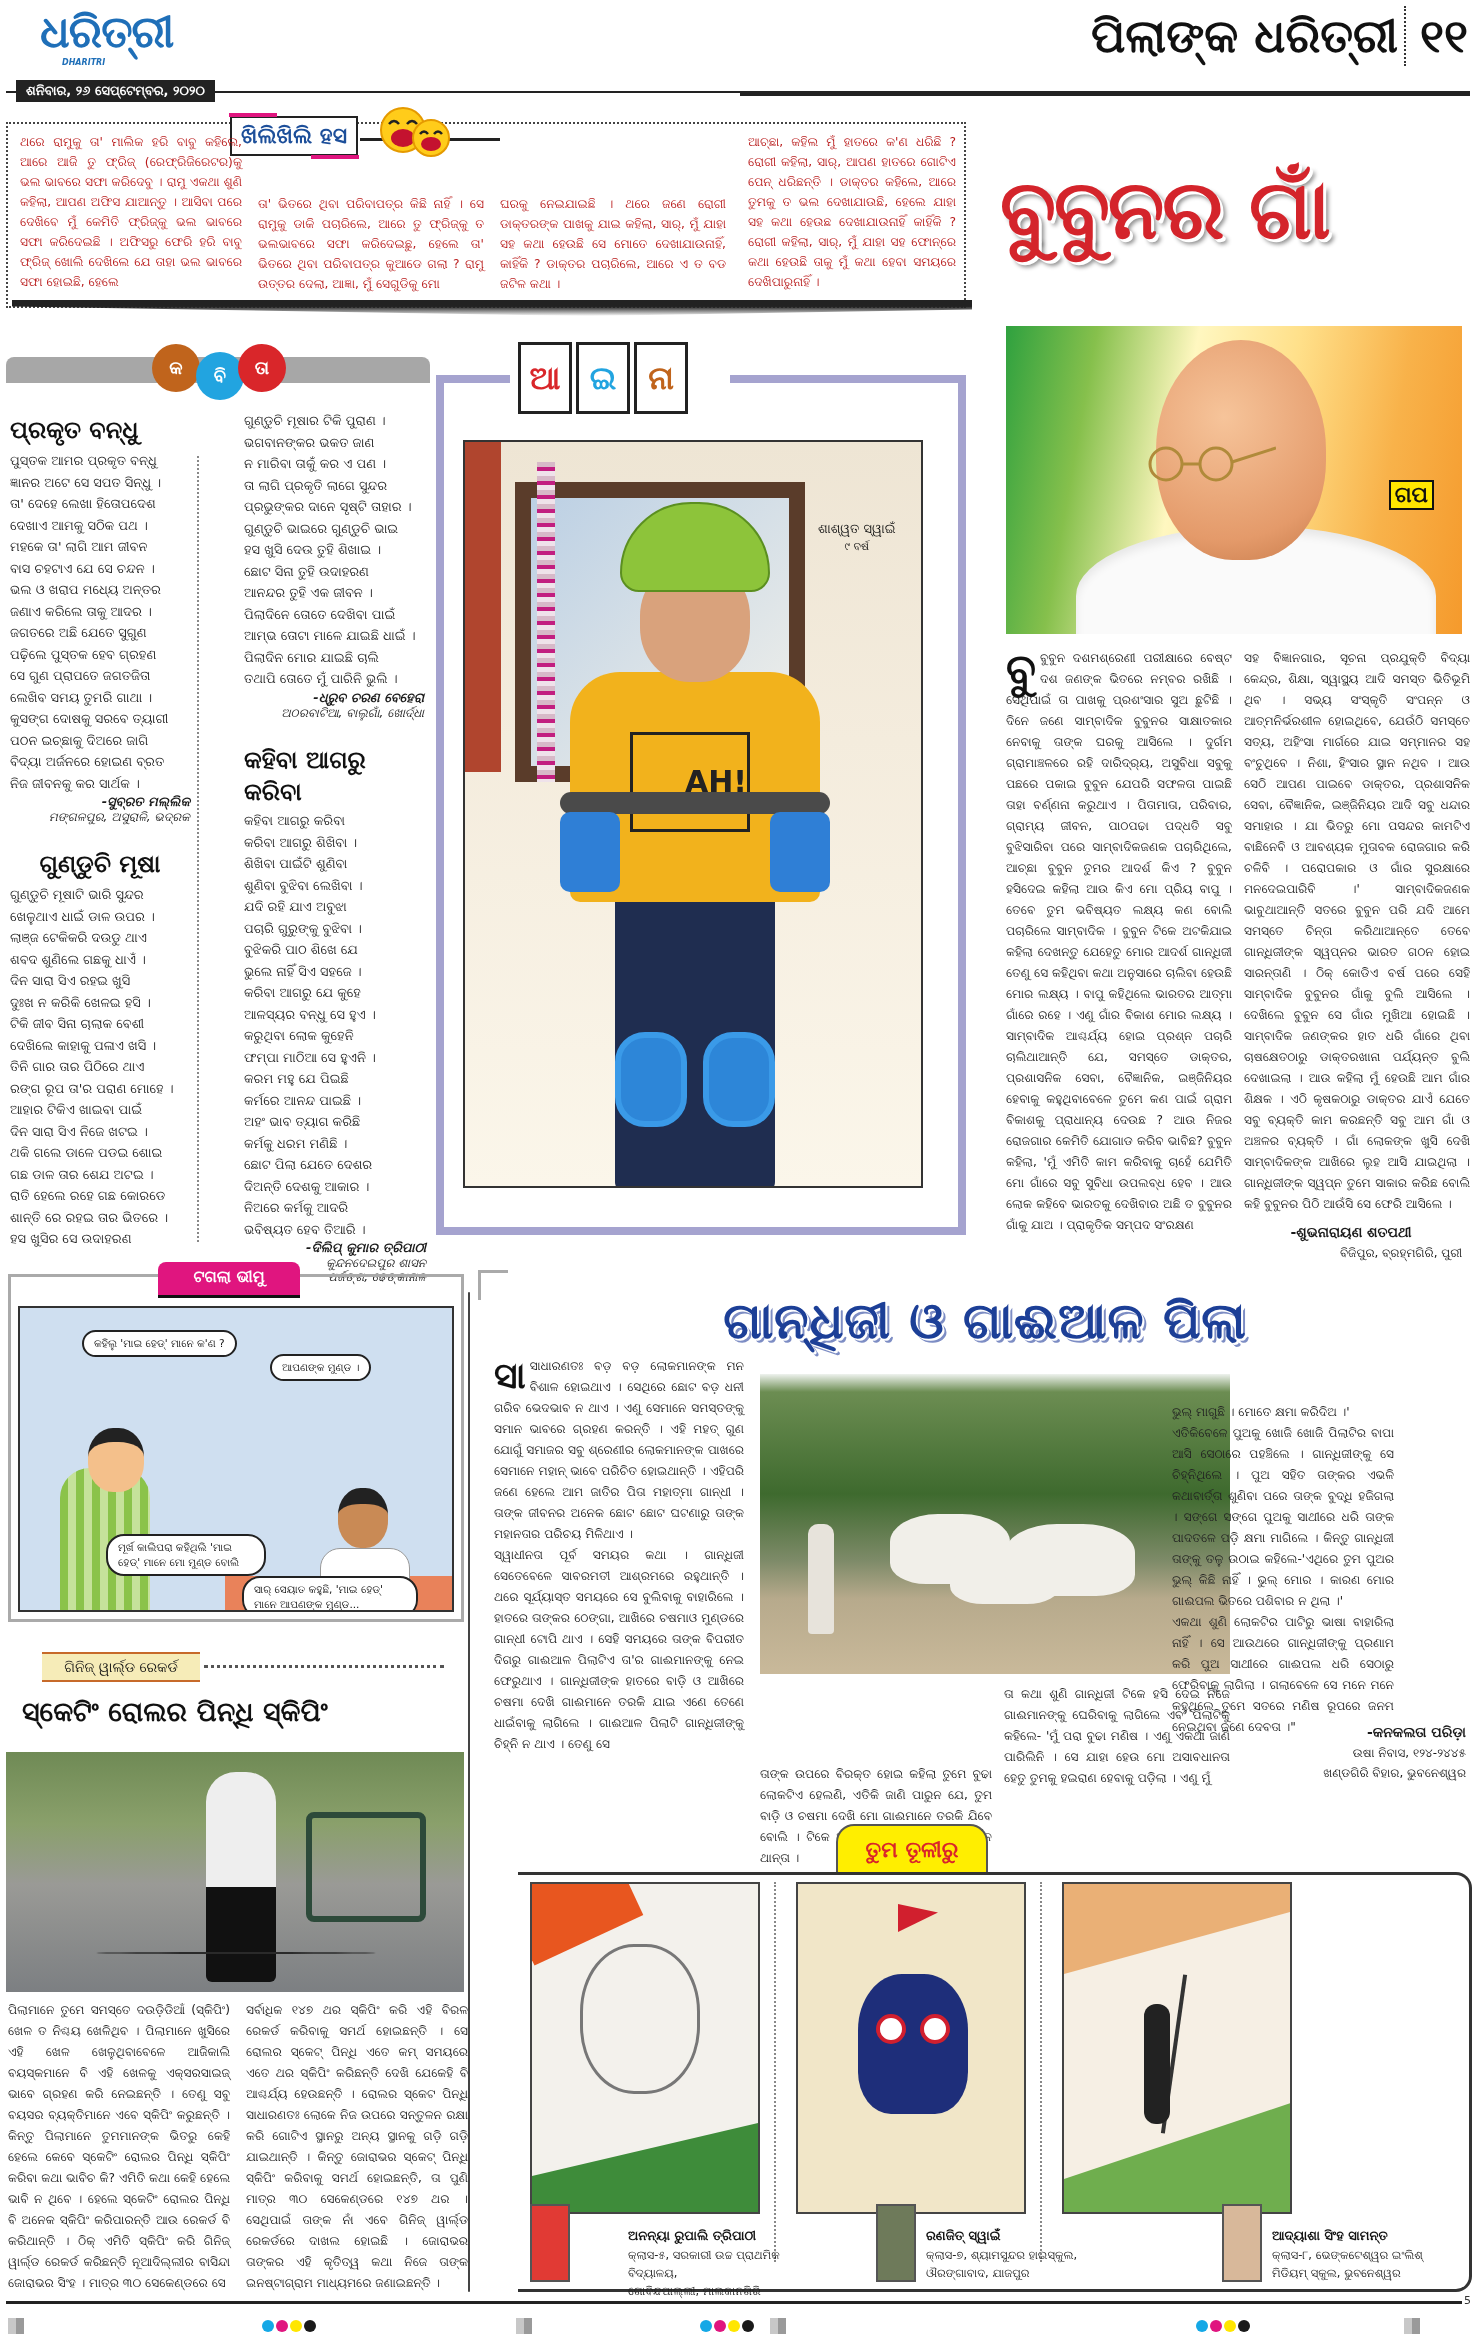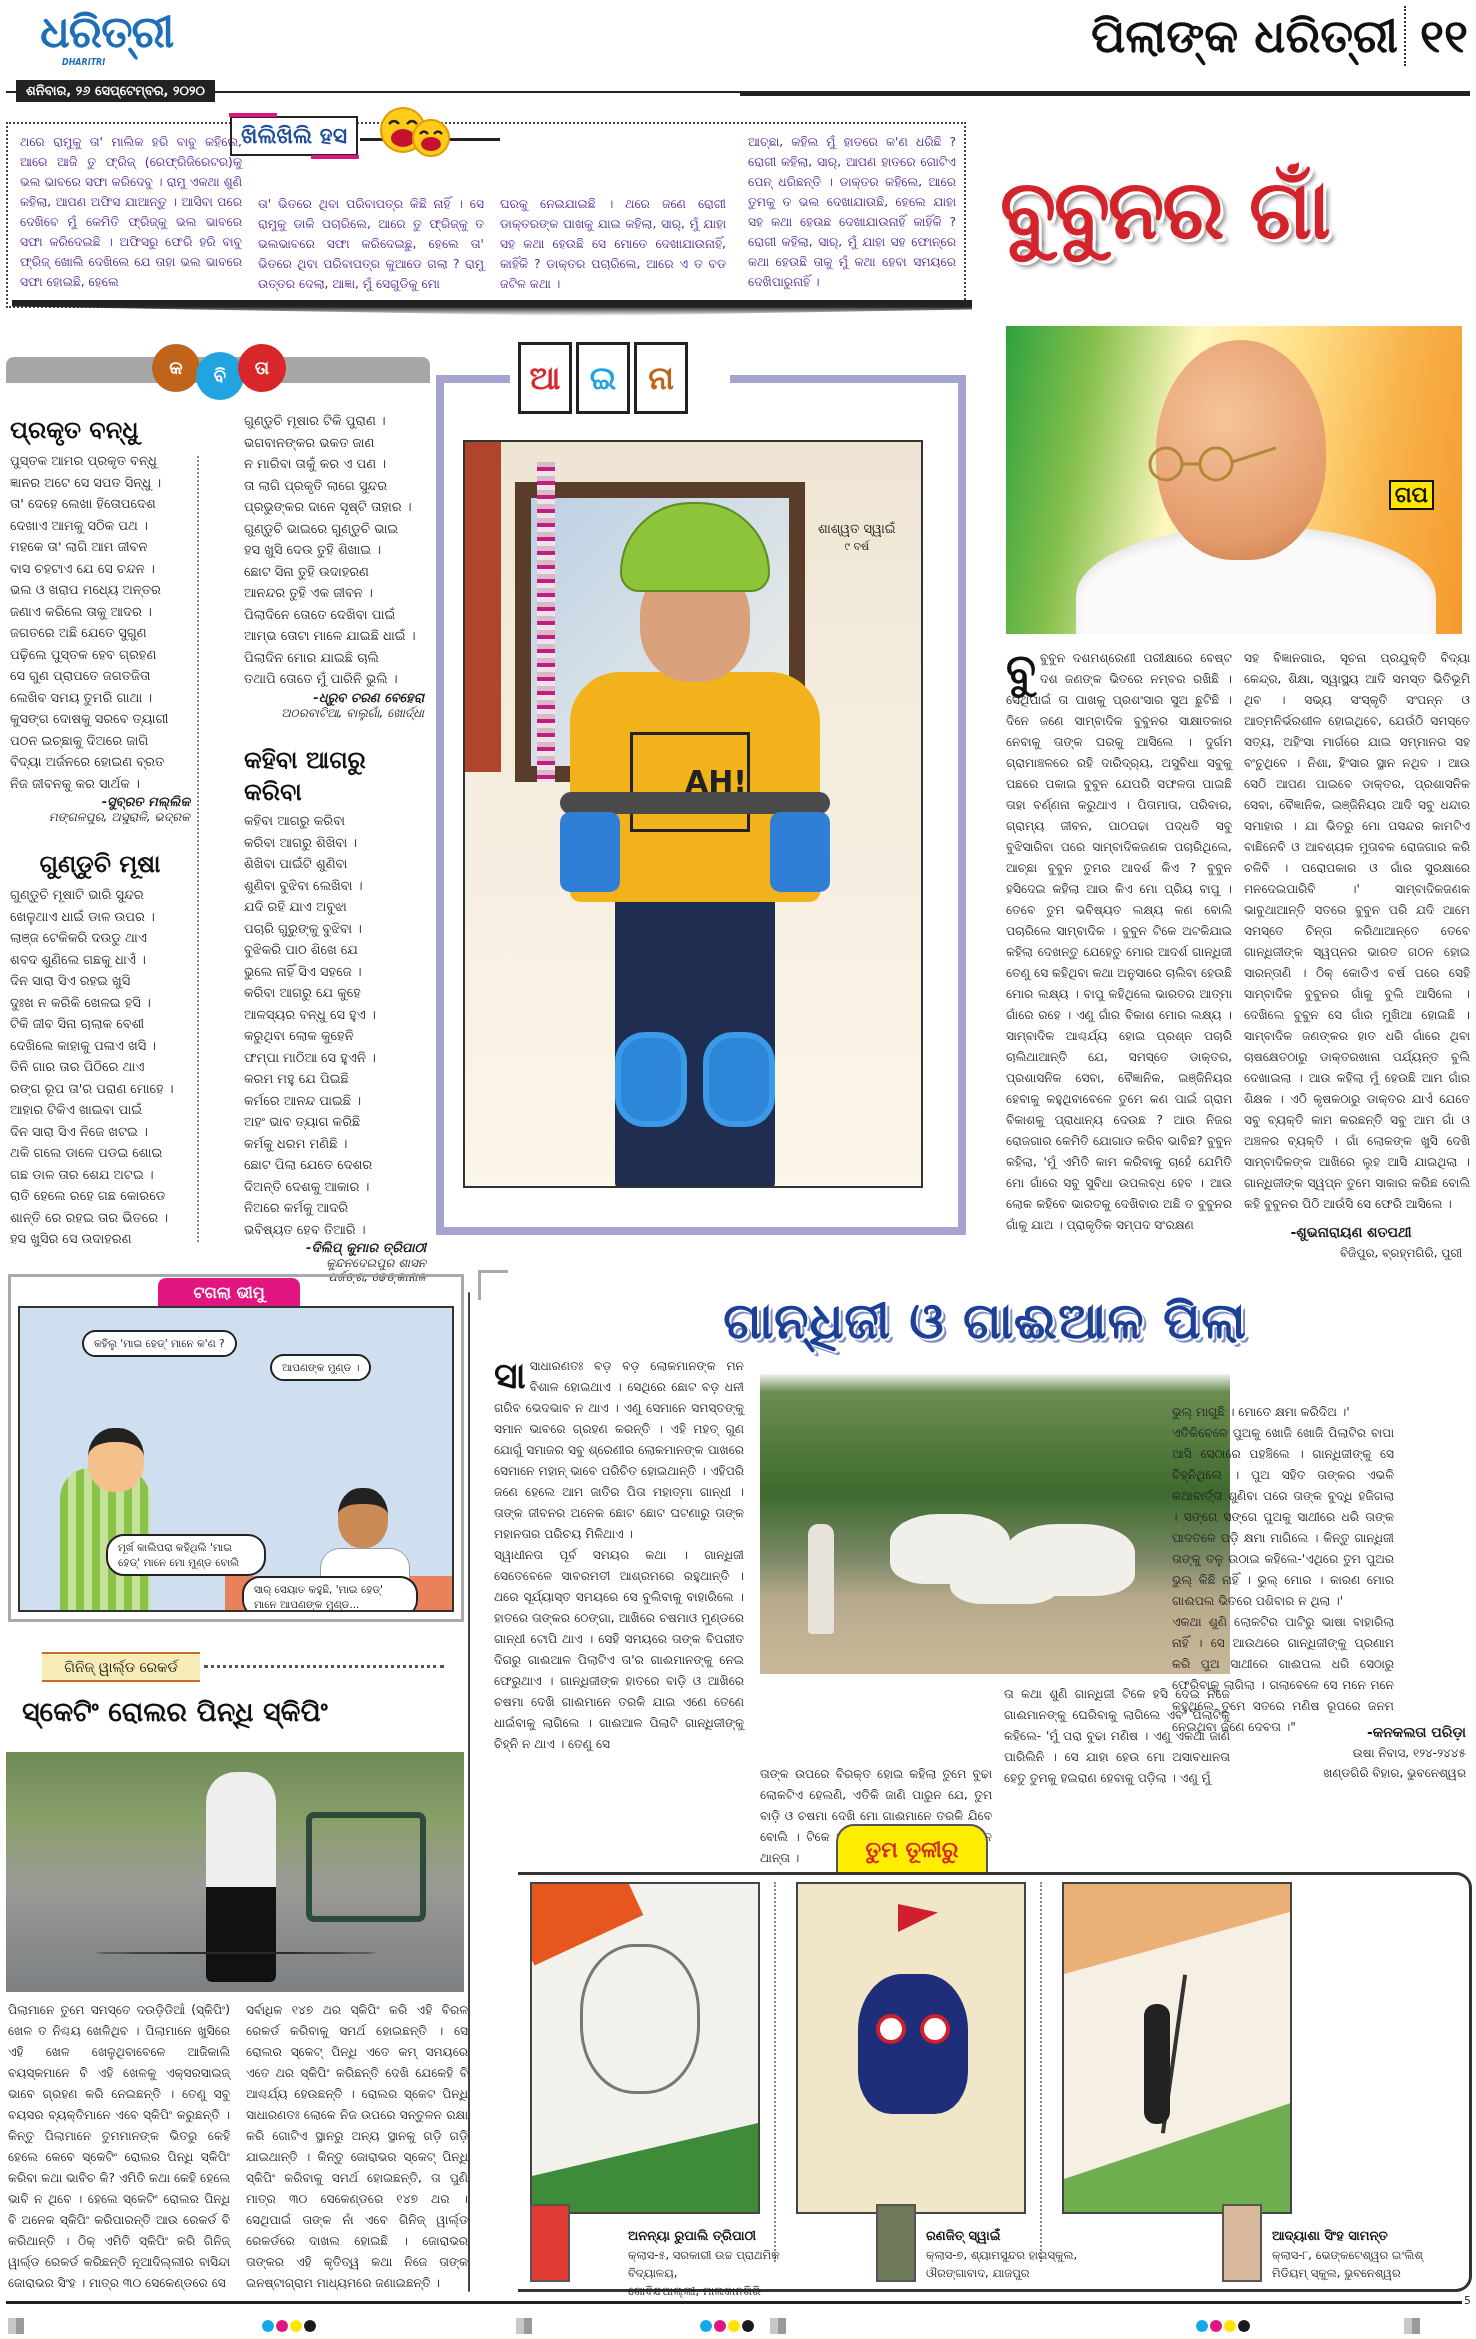--- a/index.html
+++ b/index.html
@@ -20,21 +20,21 @@
   #top-rule { left: 740px; top: 93px; width: 730px; height: 3px; background: #222; }
 
   
   #joke-box { left: 6px; top: 122px; width: 960px; height: 186px; border: 2px dotted #444; }
   #joke-shadow { left: 12px; top: 300px; width: 960px; height: 16px; background: linear-gradient(180deg,#222 0,#222 40%,transparent 100%); clip-path: polygon(0 0,100% 0,100% 60%,60% 100%,0 40%); }
   #joke-title { left: 230px; top: 116px; width: 128px; height: 40px; border: 2px solid #222; background: #fff; text-align: center; font-size: 22px; font-weight: bold; color: #1d4f9a; line-height: 36px; }
   #joke-title::before { content:""; position:absolute; left:-3px; top:-5px; width:48px; height:4px; background:#e0157f; }
   #joke-title::after { content:""; position:absolute; right:-3px; bottom:-5px; width:48px; height:4px; background:#e0157f; }
   #joke-rule { left: 360px; top: 138px; width: 140px; height: 3px; background: #222; }
   #laugh-icon { left: 375px; top: 104px; width: 80px; height: 56px; }
-  .joke-col { top: 132px; font-size: 12.3px; line-height: 20px; text-align: justify; color: #4c1d95; }
+  .joke-col { top: 132px; font-size: 12.3px; line-height: 20px; text-align: justify; color: #b91c1c; }
 
   
   #story-title { left: 1000px; top: 160px; width: 470px; font-size: 82px; font-weight: 900; color: #d4242b; line-height: 100px; text-shadow: 3px 3px 0 #fff, 5px 5px 4px rgba(0,0,0,.45); letter-spacing: -2px; font-family: "DejaVu Sans", sans-serif; }
 
   
   #gandhi-img { left: 1006px; top: 326px; width: 456px; height: 308px; background: linear-gradient(100deg,#2fa13f 0%,#86c04c 18%,#fff7c0 38%,#ffe08a 58%,#f8b24a 80%,#f59a2c 100%); overflow: hidden; }
   #gandhi-img .head { position:absolute; left:150px; top:14px; width:170px; height:220px; border-radius:50% 50% 45% 45%; background: radial-gradient(circle at 40% 35%,#f6c49a,#e49a6a 70%,#c67a4a); }
   #gandhi-img .glasses { position:absolute; left:130px; top:118px; width:140px; height:40px; }
   #gandhi-img .cloth { position:absolute; left:70px; top:200px; width:360px; height:140px; background:#fafafa; border-radius:60% 60% 0 0; box-shadow: inset 0 6px 10px rgba(0,0,0,.08); }
   #gandhi-label { right: 28px; top: 154px; font-size: 22px; font-weight: 900; color: #111; background: #ffe600; padding: 0 4px; border: 2px solid #111; line-height: 26px; }
@@ -68,21 +68,21 @@
   #aina-photo .pad-l, #aina-photo .pad-r { position:absolute; top:370px; width:60px; height:80px; background:#2f7fd6; border-radius:10px; }
   #aina-photo .pad-l { left:95px; } #aina-photo .pad-r { left:305px; }
   #aina-photo .bar { position:absolute; left:95px; top:350px; width:270px; height:22px; background:#4a4a4a; border-radius:11px; }
   #aina-photo .jeans { position:absolute; left:150px; top:450px; width:160px; height:300px; background:#1f2d50; border-radius:10px; }
   #aina-photo .knee-l, #aina-photo .knee-r { position:absolute; top:590px; width:72px; height:95px; background:#2d86d8; border-radius:30px; border: 6px solid #3a9ae8; }
   #aina-photo .knee-l { left:150px; } #aina-photo .knee-r { left:238px; }
   #aina-caption { left: 818px; top: 520px; font-size: 13px; text-align: center; color: #111; line-height: 18px; }
 
   
   #cartoon-frame { left: 8px; top: 1274px; width: 456px; height: 348px; border: 3px solid #aaa; }
-  #cartoon-title { left: 158px; top: 1262px; width: 142px; height: 36px; background: #e0157f; color: #fff; font-size: 16px; font-weight: 900; text-align: center; line-height: 30px; border-radius: 8px 8px 0 0; border-bottom: 3px solid #111; margin-top: 16px; }
+  #cartoon-title { left: 158px; top: 1262px; width: 142px; height: 36px; background: #e0157f; color: #fff; font-size: 16px; font-weight: 900; text-align: center; line-height: 30px; border-radius: 8px 8px 0 0; border-bottom: 3px solid #111; }
   #cartoon-panel { left: 18px; top: 1306px; width: 436px; height: 306px; border: 2px solid #333; background: #cfdff0; overflow: hidden; }
   .bubble { position: absolute; background: #fff; border: 2px solid #222; border-radius: 18px; font-size: 10.5px; padding: 4px 10px; line-height: 15px; color:#111; }
   #toon-man-body { left: 40px; top: 160px; width: 90px; height: 150px; background: repeating-linear-gradient(90deg,#8bc34a 0 8px,#c6e29a 8px 16px); border-radius: 30px 30px 0 0; }
   #toon-man-head { left: 68px; top: 120px; width: 56px; height: 64px; background: #f4c08b; border-radius: 45%; border-top: 14px solid #222; }
   #toon-boy-head { left: 318px; top: 180px; width: 50px; height: 60px; background: #c98a55; border-radius: 45%; border-top: 16px solid #222; }
   #toon-boy-body { left: 300px; top: 240px; width: 90px; height: 80px; background: #fff; border: 1px solid #999; border-radius: 20px 20px 0 0; }
   #toon-desk { left: 205px; top: 268px; width: 235px; height: 60px; background: #e9825a; }
 
   
   #guinness-tag { left: 42px; top: 1652px; width: 158px; height: 30px; background: #f6ecb8; border-top: 2px solid #c76a2a; border-bottom: 2px solid #c76a2a; font-size: 14px; line-height: 26px; text-align: center; color: #111; }

